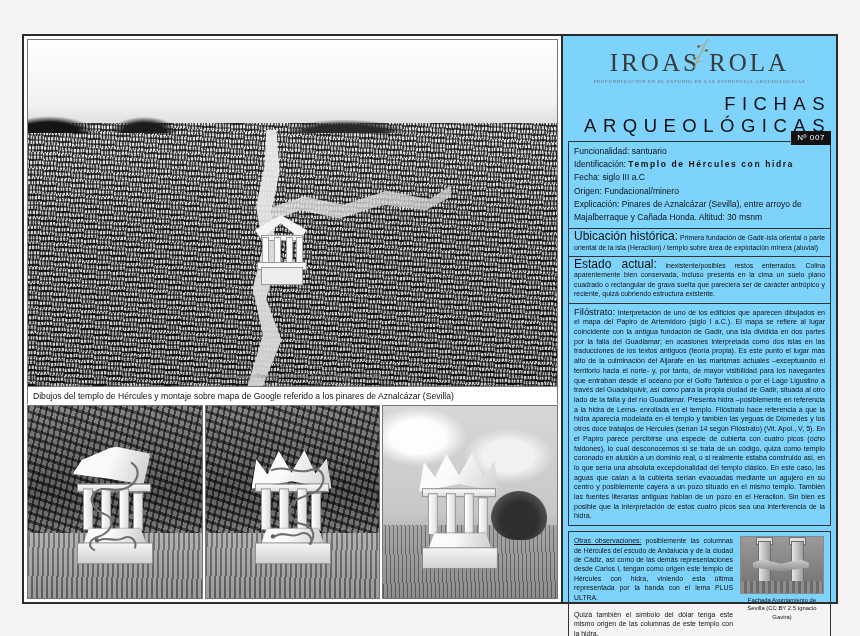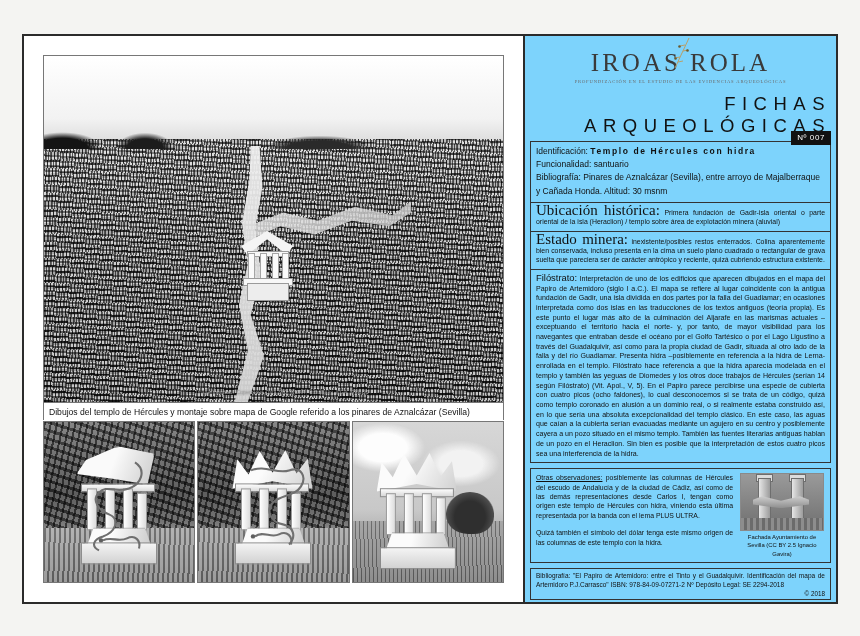--- a/index.html
+++ b/index.html
@@ -14,26 +14,26 @@
     position:absolute;
     left:22px;top:34px;
     width:816px;height:570px;
     background:#ffffff;
     border:2px solid #2b2b2b;
     box-sizing:border-box;
     display:flex;
   }
   
   .left-col{
-    width:501px;
+    width:539px;
     box-sizing:border-box;
     border-right:2px solid #2b2b2b;
     display:flex;flex-direction:column;
     background:#fff;
-    padding:19px;
+    padding:3px;
   }
   .hero{
     position:relative;
     height:348px;
     border:1px solid #777;
     box-sizing:border-box;
     overflow:hidden;
     background:#cfcfcf;
   }
   
@@ -211,21 +211,21 @@
   }
   .frow{font-size:8.5px;color:#111;line-height:13.2px;white-space:nowrap;}
   .flabel{font-size:8.5px;}
   .fval-spaced{font-weight:bold;letter-spacing:1.6px;}
   .fwrap{white-space:normal;}
   .section{
     border:1px solid #333;border-top:none;
     padding:3px 5px 4px 5px;
   }
   .sec-inline{font-size:6.9px;line-height:9.4px;color:#111;text-align:justify;}
-  .sec-inline .lead{font-size:15px;font-family:Liberation Serif, serif;}
+  .sec-inline .lead{font-size:12px;}
   .expl{
     border:1px solid #333;border-top:none;
     padding:3px 5px 4px 5px;flex:0 0 auto;
   }
   .expl-body{font-size:7.05px;line-height:9.7px;color:#111;text-align:justify;}
   .expl-body .lead{font-size:9.4px;}
   .obs{
     margin-top:5px;
     border:1px solid #333;
     padding:4px 5px 4px 5px;
@@ -366,48 +366,56 @@
       <div class="brand">IROAS ROLA</div>
       <div class="brand-sub">PROFUNDIZACIÓN EN EL ESTUDIO DE LAS EVIDENCIAS ARQUEOLÓGICAS</div>
     </div>
 
     <div class="doctitle">FICHAS ARQUEOLÓGICAS</div>
 
     <div class="fieldbox">
       <div class="badge">Nº 007</div>
 
       <div class="frow">
+        <span class="flabel">Funcionalidad:</span>
+        <span>santuario</span>
+      </div>
+
+      <div class="frow">
         <span class="flabel">Identificación:</span>
         <span class="fval-spaced">Templo de Hércules con hidra</span>
       </div>
 
       <div class="frow">
-        <span class="flabel">Funcionalidad:</span>
-        <span>santuario</span>
-      </div>
-
-
+        <span class="flabel">Fecha:</span>
+        <span>siglo III a.C</span>
+      </div>
+
+      <div class="frow">
+        <span class="flabel">Origen:</span>
+        <span>Fundacional/minero</span>
+      </div>
 
       <div class="frow fwrap">
-        <span class="flabel">Bibliografía:</span>
+        <span class="flabel">Explicación:</span>
         <span>Pinares de Aznalcázar (Sevilla), entre arroyo de Majalberraque y Cañada Honda. Altitud: 30 msnm</span>
       </div>
 
     </div>
 
     <div class="section">
       <div class="sec-inline">
         <span class="lead">Ubicación histórica:</span>
         <span>Primera fundación de Gadir-isla oriental o parte oriental de la isla (Heraclion) / templo sobre área de explotación minera (aluvial)</span>
       </div>
     </div>
 
     <div class="section">
       <div class="sec-inline">
-        <span class="lead">Estado minera:</span>
+        <span class="lead">Estado actual:</span>
         <span>inexistente/posibles restos enterrados. Colina aparentemente bien conservada, incluso presenta en la cima un suelo plano cuadrado o rectangular de grava suelta que pareciera ser de carácter antrópico y reciente, quizá cubriendo estructura existente.</span>
       </div>
     </div>
 
     <div class="expl">
       <div class="expl-body">
         <span class="lead">Filóstrato:</span>
         <span>Interpretación de uno de los edificios que aparecen dibujados en el mapa del Papiro de Artemidoro (siglo I a.C.). El mapa se refiere al lugar coincidente con la antigua fundación de Gadir, una isla dividida en dos partes por la falla del Guadiamar; en ocasiones interpretada como dos islas en las traducciones de los textos antiguos (teoría propia). Es este punto el lugar más alto de la culminación del Aljarafe en las marismas actuales –exceptuando el territorio hacia el norte- y, por tanto, de mayor visibilidad para los navegantes que entraban desde el océano por el Golfo Tartésico o por el Lago Ligustino a través del Guadalquivir, así como para la propia ciudad de Gadir, situada al otro lado de la falla y del río Guadiamar. Presenta hidra –posiblemente en referencia a la hidra de Lerna- enrollada en el templo. Filóstrato hace referencia a que la hidra aparecía modelada en el templo y también las yeguas de Diomedes y los otros doce trabajos de Hércules (serían 14 según Filóstrato) (Vit. Apol., V, 5). En el Papiro parece percibirse una especie de cubierta con cuatro picos (ocho faldones), lo cual desconocemos si se trata de un código, quizá como templo coronado en alusión a un dominio real, o si realmente estaba construido así, en lo que sería una absoluta excepcionalidad del templo clásico. En este caso, las aguas que caían a la cubierta serían evacuadas mediante un agujero en su centro y posiblemente cayera a un pozo situado en el mismo templo. También las fuentes literarias antiguas hablan de un pozo en el Heraclion. Sin bien es posible que la interpretación de estos cuatro picos sea una interferencia de la hidra.</span>
       </div>
     </div>

